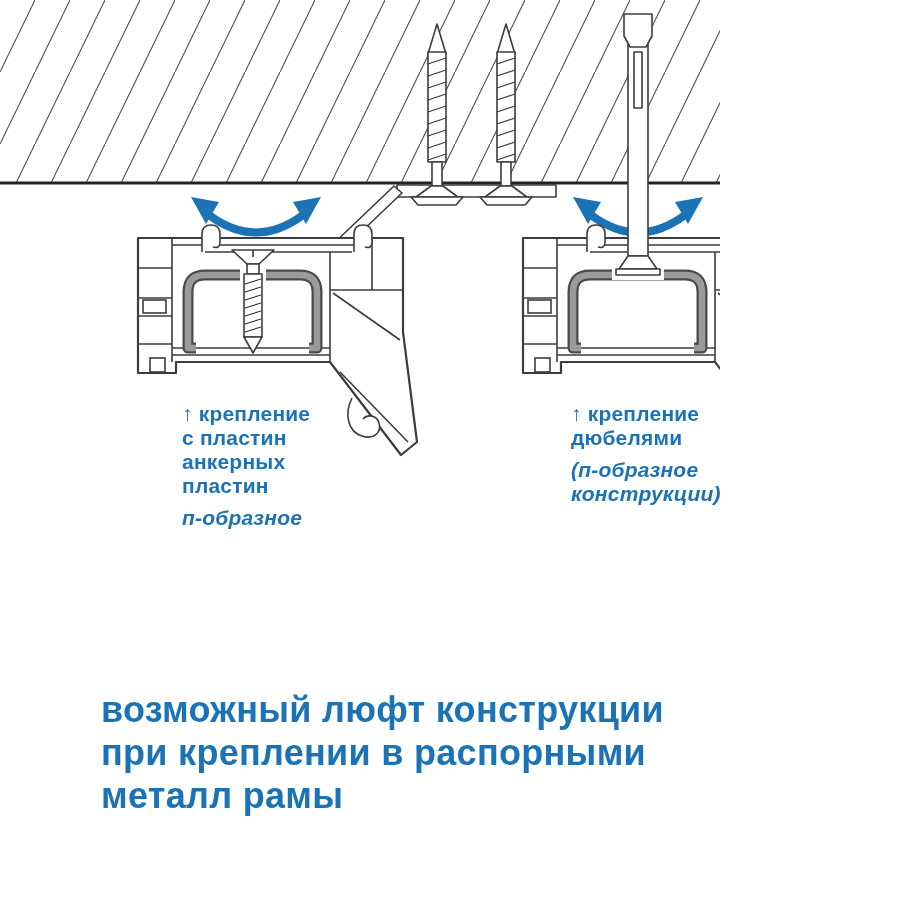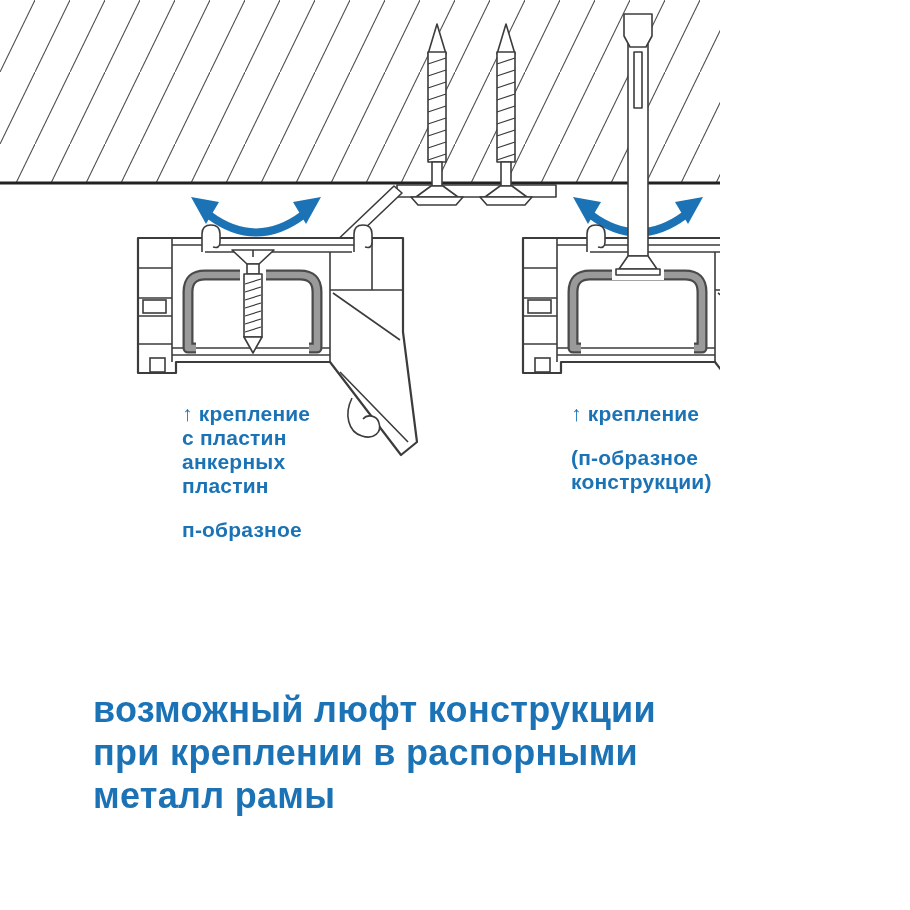--- a/index.html
+++ b/index.html
@@ -28,23 +28,23 @@
   .blue{fill:var(--accent);}
   .arrowline{fill:none;stroke:var(--accent);stroke-width:8;}
   .whitecut{fill:#fff;stroke:none;}
   
   .caption{
     position:absolute;color:var(--accent);font-weight:700;
     font-size:21px;line-height:24px;letter-spacing:0.2px;white-space:nowrap;
   }
   .caption-left{left:182px;top:402px;}
   .caption-right{left:571px;top:402px;}
-  .caption .grp2{margin-top:20px;}
+  .caption .grp2{margin-top:8px;font-style:italic;}
   .big-title{
-    position:absolute;left:93px;top:688px;color:var(--accent);font-weight:700;
+    position:absolute;left:101px;top:688px;color:var(--accent);font-weight:700;
     font-size:36px;line-height:43px;letter-spacing:0.3px;white-space:nowrap;
   }
 </style>
 </head>
 <body>
 
 <div id="stage">
 
   <svg width="910" height="910" viewBox="0 0 910 910">
     <defs>
@@ -140,20 +140,21 @@
     <div>с пластин</div>
     <div>анкерных</div>
     <div>пластин</div>
     <div class="grp2">
       <div>п-образное</div>
     </div>
   </div>
 
   <div class="caption caption-right">
     <div>↑ крепление</div>
+    <div>дюбелями</div>
     <div class="grp2">
       <div>(п-образное</div>
       <div>конструкции)</div>
     </div>
   </div>
 
   <div class="big-title">
     <div>возможный люфт конструкции</div>
     <div>при креплении в распорными</div>
     <div>металл рамы</div>

